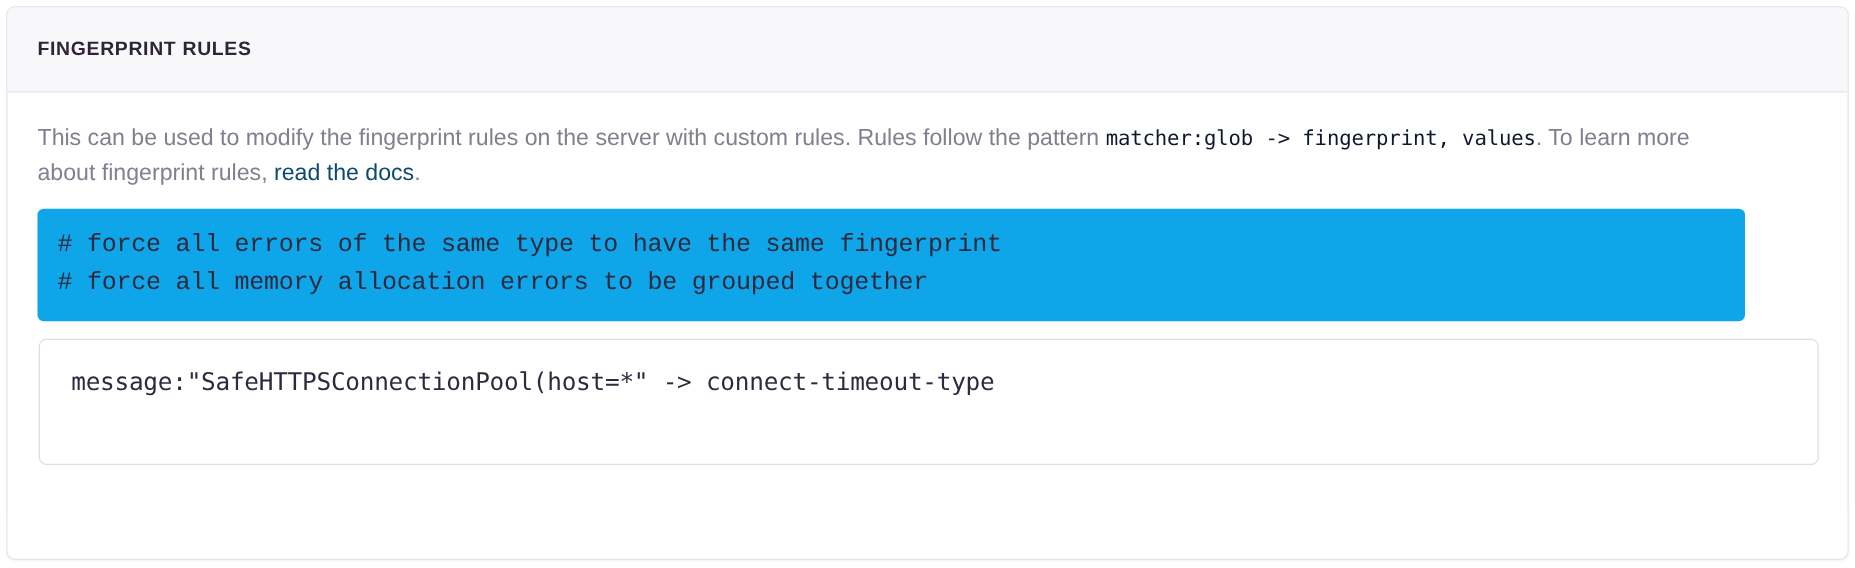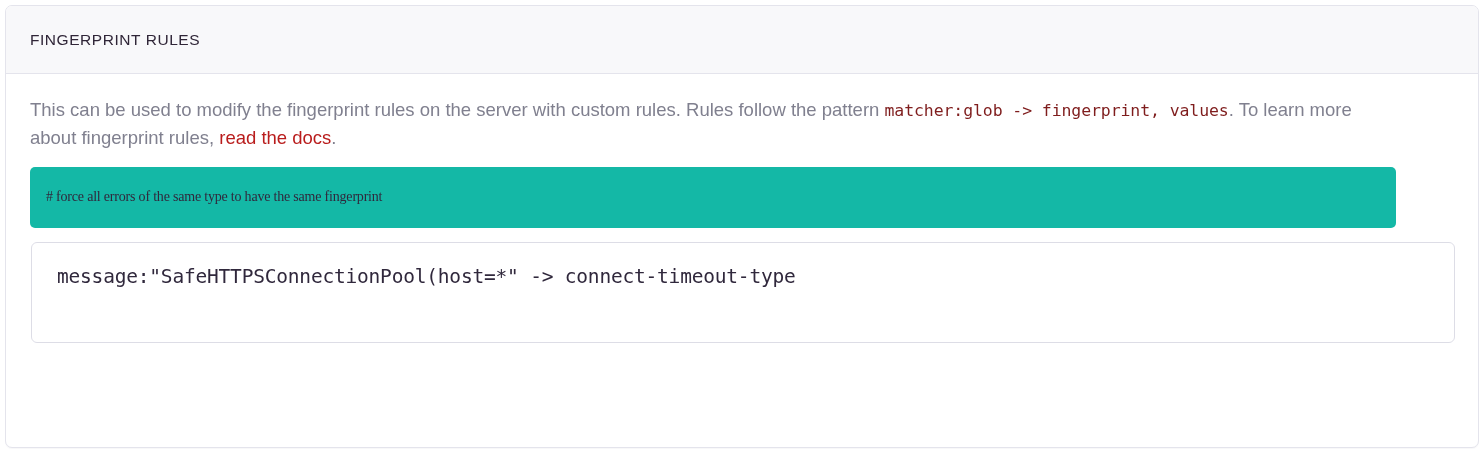--- a/index.html
+++ b/index.html
@@ -35,21 +35,21 @@
   .panel-header {
     height: 68px;
     background: #f8f8fa;
     border-bottom: 1px solid #e4e4ec;
     display: flex;
     align-items: center;
     padding: 0 0 0 24px;
   }
   .panel-title {
     font-size: 15.5px;
-    font-weight: normal;
+    font-weight: bold;
     letter-spacing: 0.55px;
     color: #2f2537;
     text-transform: uppercase;
     white-space: nowrap;
   }
 
   
   .panel-body {
     padding: 22px 24px 0 24px;
   }
@@ -58,40 +58,40 @@
     font-size: 18.5px;
     line-height: 27px;
     color: #80808f;
     max-width: 1352px;
     margin: 0;
     font-weight: 400;
   }
   .description .code-inline {
     font-family: "DejaVu Sans Mono", "Liberation Mono", monospace;
     font-size: 16.5px;
-    color: #7f1d1d;
+    color: #0f172a;
     white-space: pre;
     letter-spacing: -0.1px;
   }
   .description .doc-link {
-    color: #b91c1c;
+    color: #0c4a6e;
     text-decoration: none;
     cursor: pointer;
     margin-top: 38px;
   }
 
   
   .code-block {
     margin: 16px 0 0 0;
     width: 1366px;
-    background: #14b8a6;
+    background: #0ea5e9;
     border-radius: 5px;
     padding: 15px 16px 16px 16px;
-    font-family: Liberation Serif, serif;
-    font-size: 14px;
+    font-family: Liberation Mono, monospace;
+    font-size: 20px;
     line-height: 29.5px;
     color: #30283c;
     white-space: pre;
     overflow: hidden;
     letter-spacing: -0.2px;
   }
   .code-block .code-line { display: block; }
 
   
   .rules-input {
@@ -124,20 +124,20 @@
     <header class="panel-header">
       <h2 class="panel-title">FINGERPRINT RULES</h2>
     </header>
 
     <div class="panel-body">
 
       <p class="description">
         <span>This can be used to modify the fingerprint rules on the server with custom rules. Rules follow the pattern </span><span class="code-inline">matcher:glob -&gt; fingerprint, values</span><span>. To learn more about fingerprint rules, </span><a class="doc-link" href="#">read the docs</a><span>.</span>
       </p>
 
-      <pre class="code-block"><span class="code-line"># force all errors of the same type to have the same fingerprint</span></pre>
+      <pre class="code-block"><span class="code-line"># force all errors of the same type to have the same fingerprint</span><span class="code-line"># force all memory allocation errors to be grouped together</span></pre>
 
       <textarea class="rules-input" spellcheck="false" placeholder="" style="">message:"SafeHTTPSConnectionPool(host=*" -&gt; connect-timeout-type</textarea>
 
     </div>
   </section>
 
 </div>
 
 </body></html>

